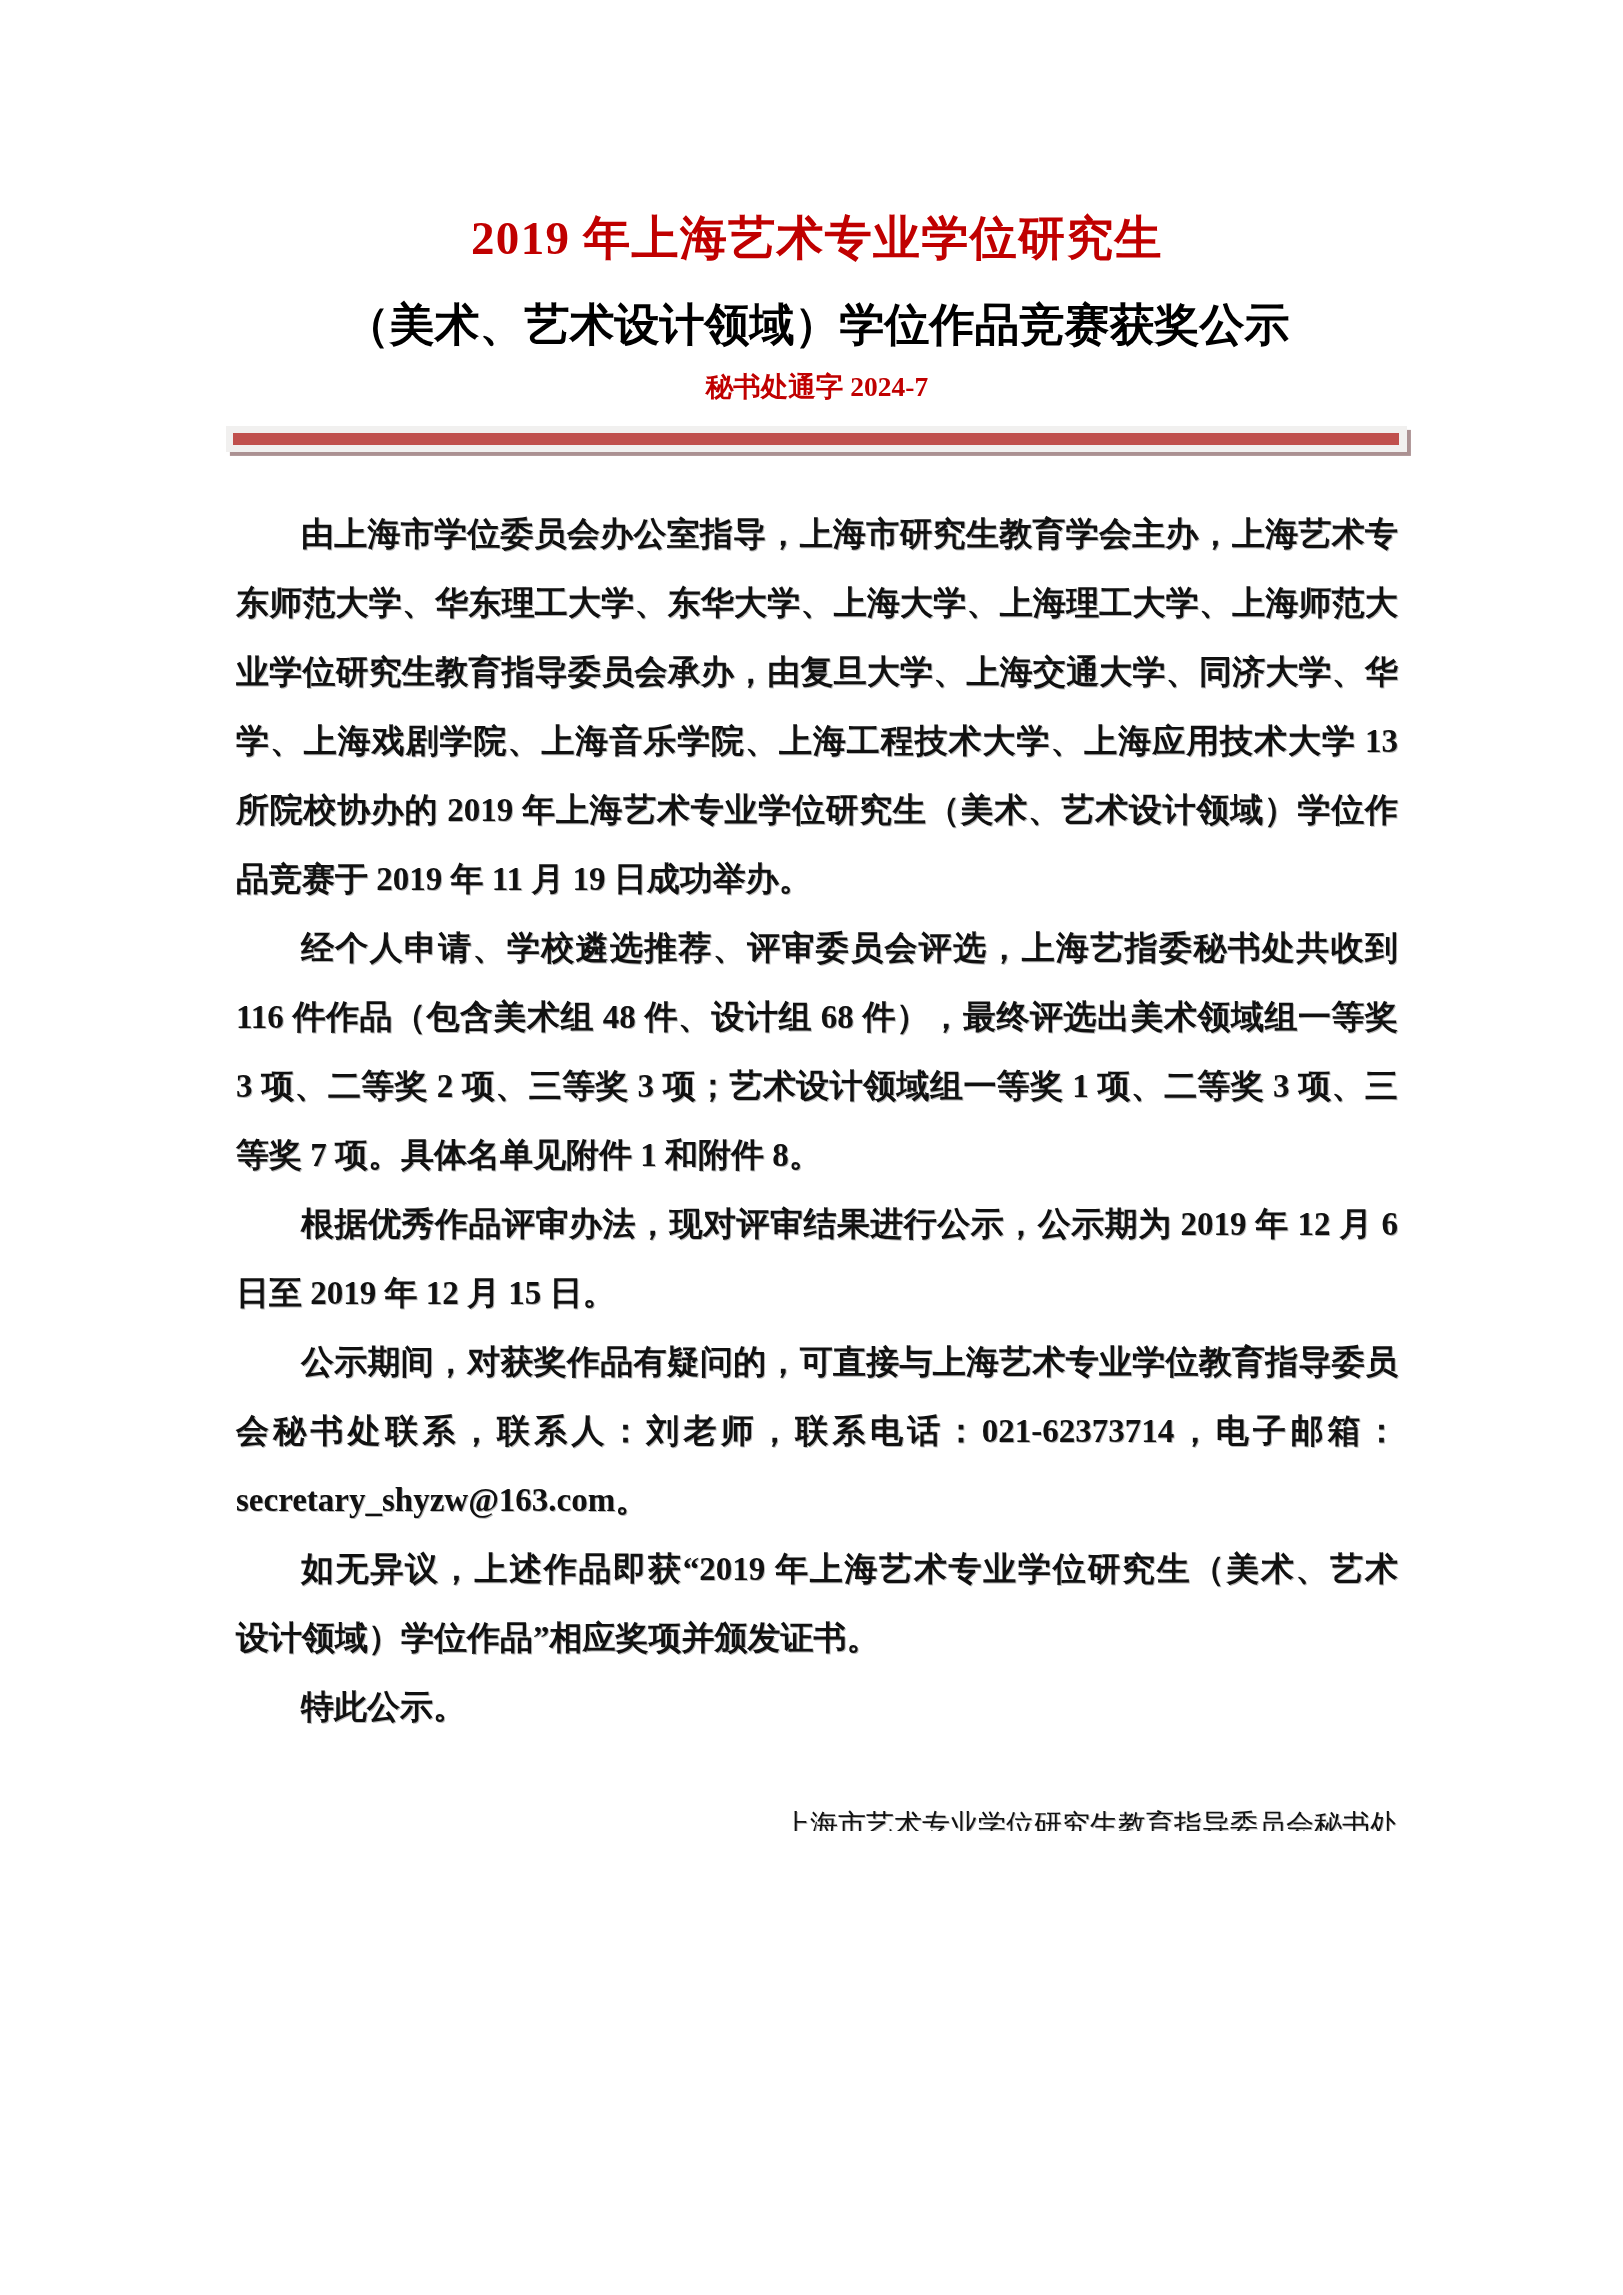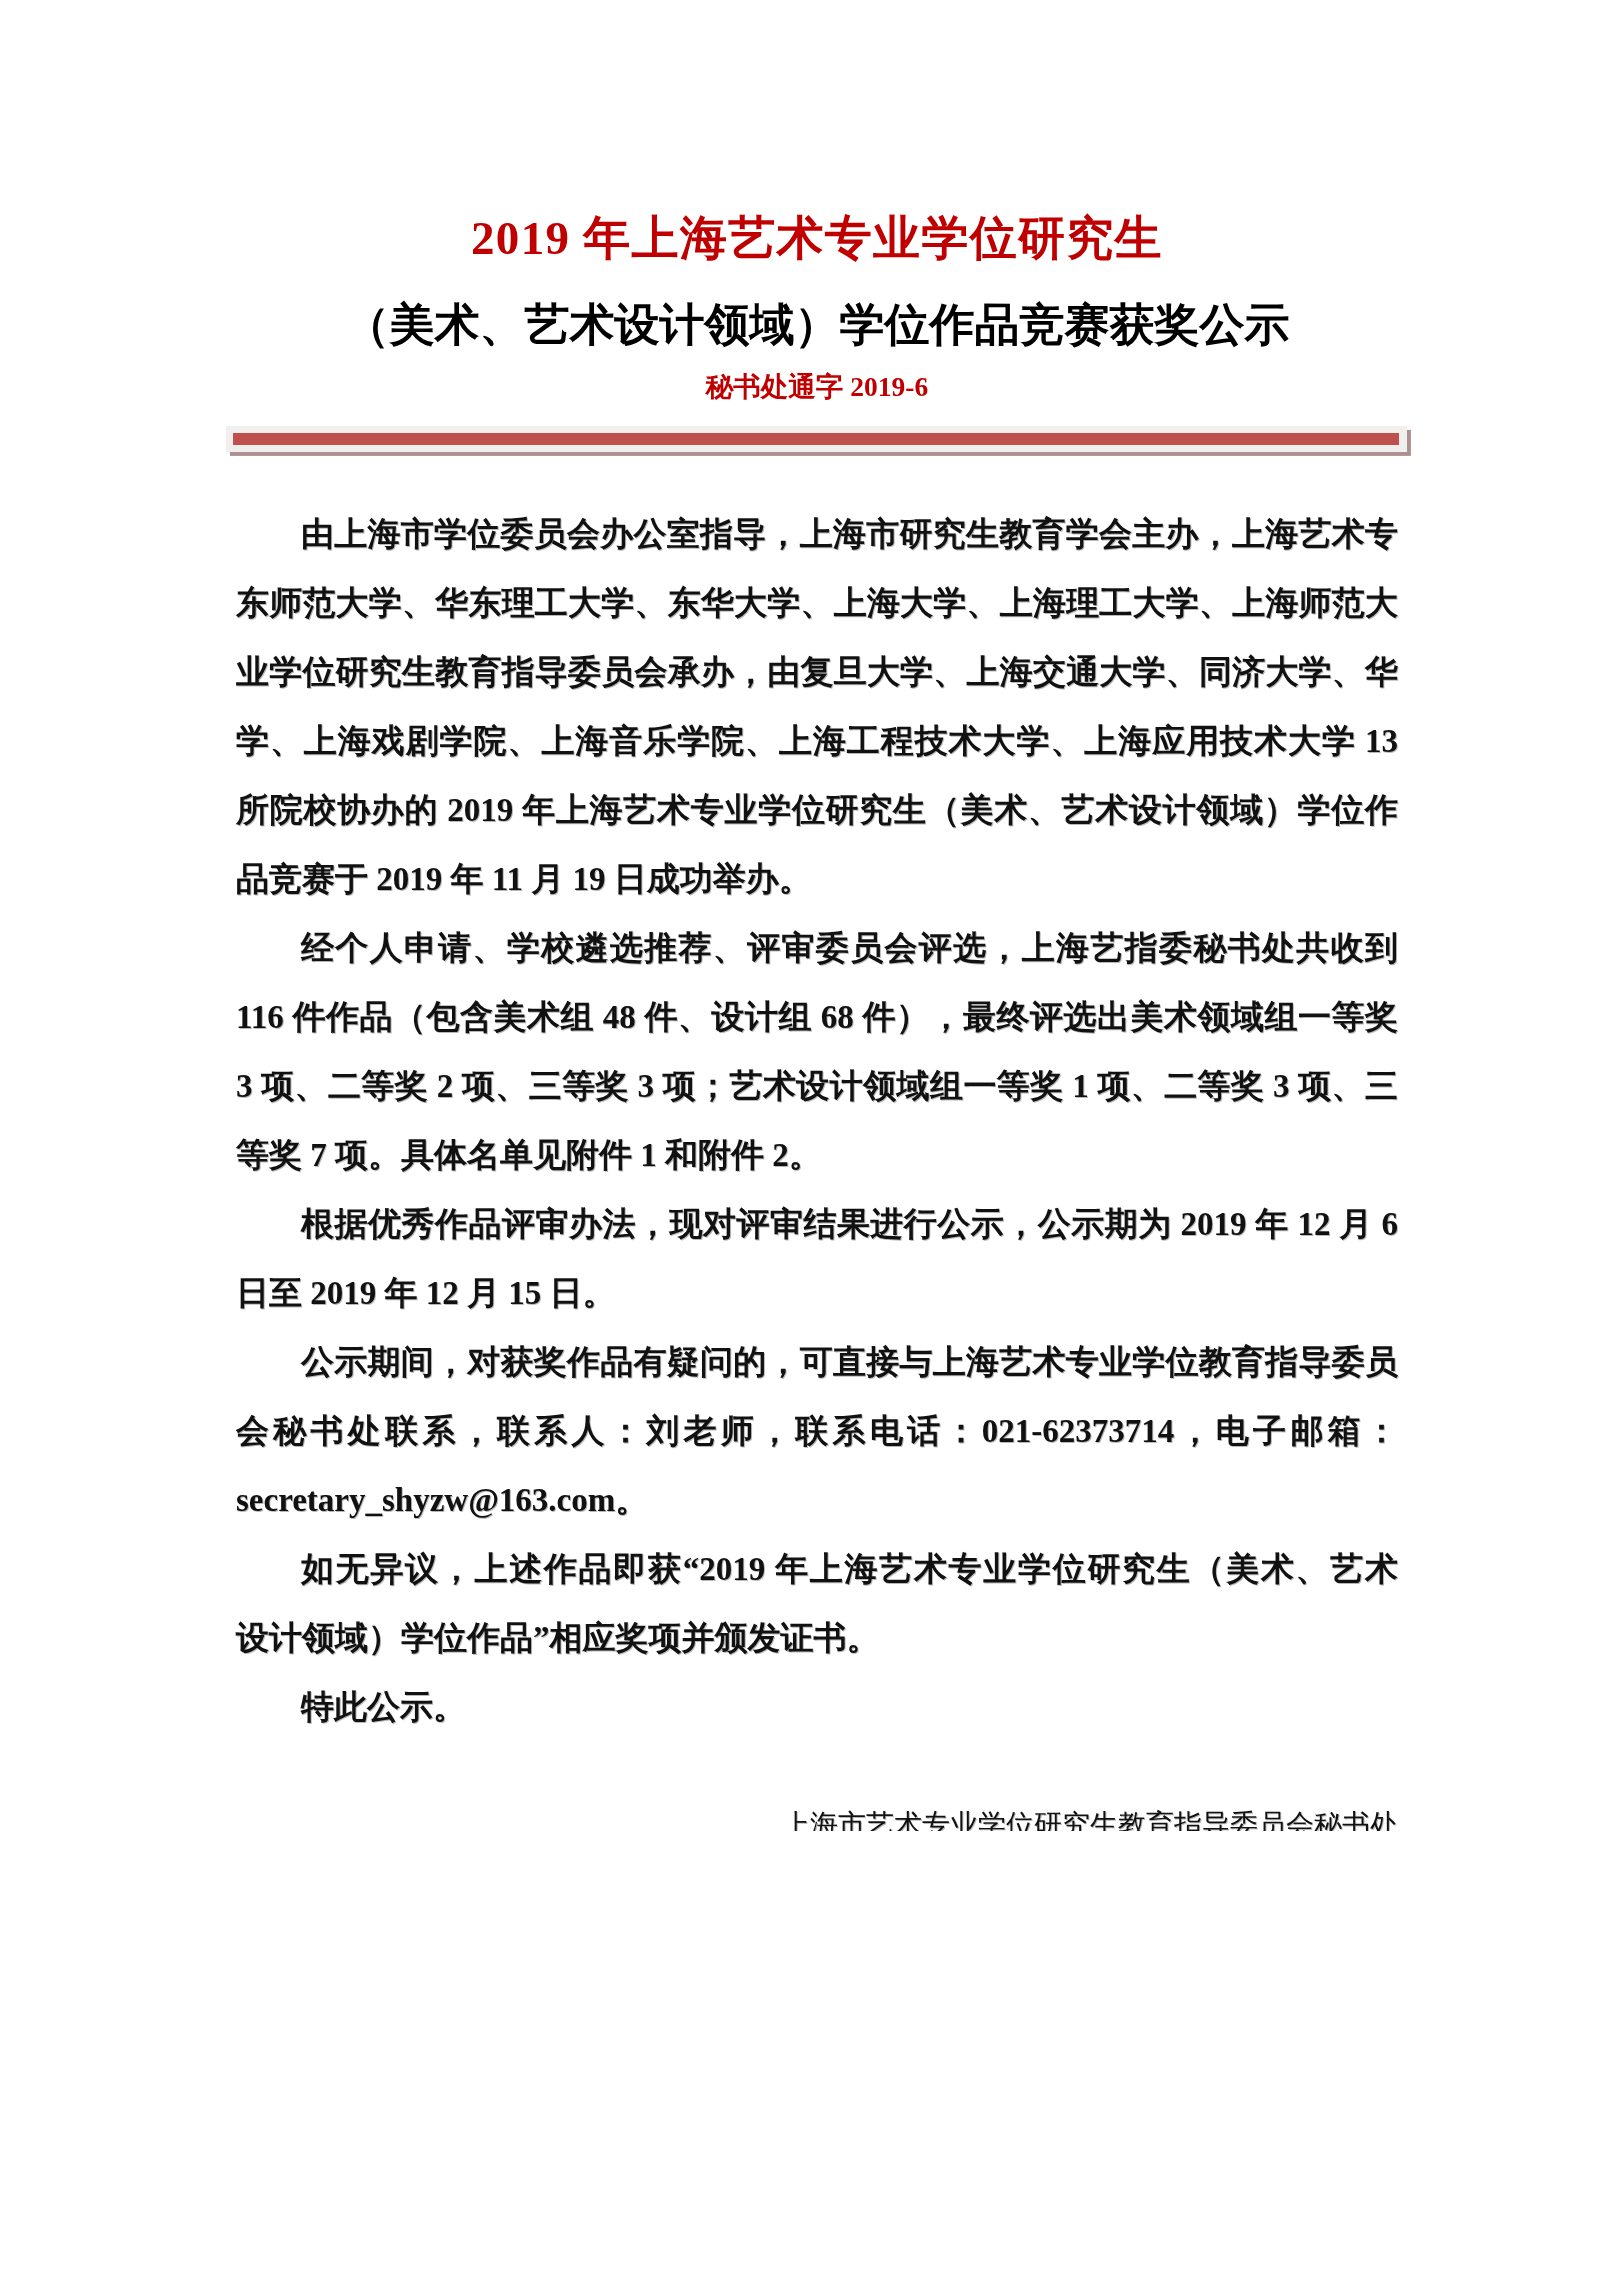--- a/index.html
+++ b/index.html
@@ -97,40 +97,40 @@
 </head>
 <body>
 
 <div class="page">
   <div class="content">
 
     <div class="title1">2019 年上海艺术专业学位研究生</div>
 
     <div class="title2">（美术、艺术设计领域）学位作品竞赛获奖公示</div>
 
-    <div class="docnum">秘书处通字 2019-6</div>
+    <div class="docnum">秘书处通字 2024-7</div>
 
     <div class="rule-wrap">
       <div class="rule-red"></div>
     </div>
 
     <div class="body-block">
         <div class="para">
           <div class="line indent">由上海市学位委员会办公室指导，上海市研究生教育学会主办，上海艺术专</div>
           <div class="line">东师范大学、华东理工大学、东华大学、上海大学、上海理工大学、上海师范大</div>
           <div class="line">业学位研究生教育指导委员会承办，由复旦大学、上海交通大学、同济大学、华</div>
           <div class="line">学、上海戏剧学院、上海音乐学院、上海工程技术大学、上海应用技术大学 13</div>
           <div class="line">所院校协办的 2019 年上海艺术专业学位研究生（美术、艺术设计领域）学位作</div>
           <div class="line last">品竞赛于 2019 年 11 月 19 日成功举办。</div>
         </div>
         <div class="para">
           <div class="line indent">经个人申请、学校遴选推荐、评审委员会评选，上海艺指委秘书处共收到</div>
           <div class="line">116 件作品（包含美术组 48 件、设计组 68 件），最终评选出美术领域组一等奖</div>
           <div class="line">3 项、二等奖 2 项、三等奖 3 项；艺术设计领域组一等奖 1 项、二等奖 3 项、三</div>
-          <div class="line last">等奖 7 项。具体名单见附件 1 和附件 2。</div>
+          <div class="line last">等奖 7 项。具体名单见附件 1 和附件 8。</div>
         </div>
         <div class="para">
           <div class="line indent">根据优秀作品评审办法，现对评审结果进行公示，公示期为 2019 年 12 月 6</div>
           <div class="line last">日至 2019 年 12 月 15 日。</div>
         </div>
         <div class="para">
           <div class="line indent">公示期间，对获奖作品有疑问的，可直接与上海艺术专业学位教育指导委员</div>
           <div class="line">会秘书处联系，联系人：刘老师，联系电话：021-62373714，电子邮箱：</div>
           <div class="line last">secretary_shyzw@163.com。</div>
         </div>

